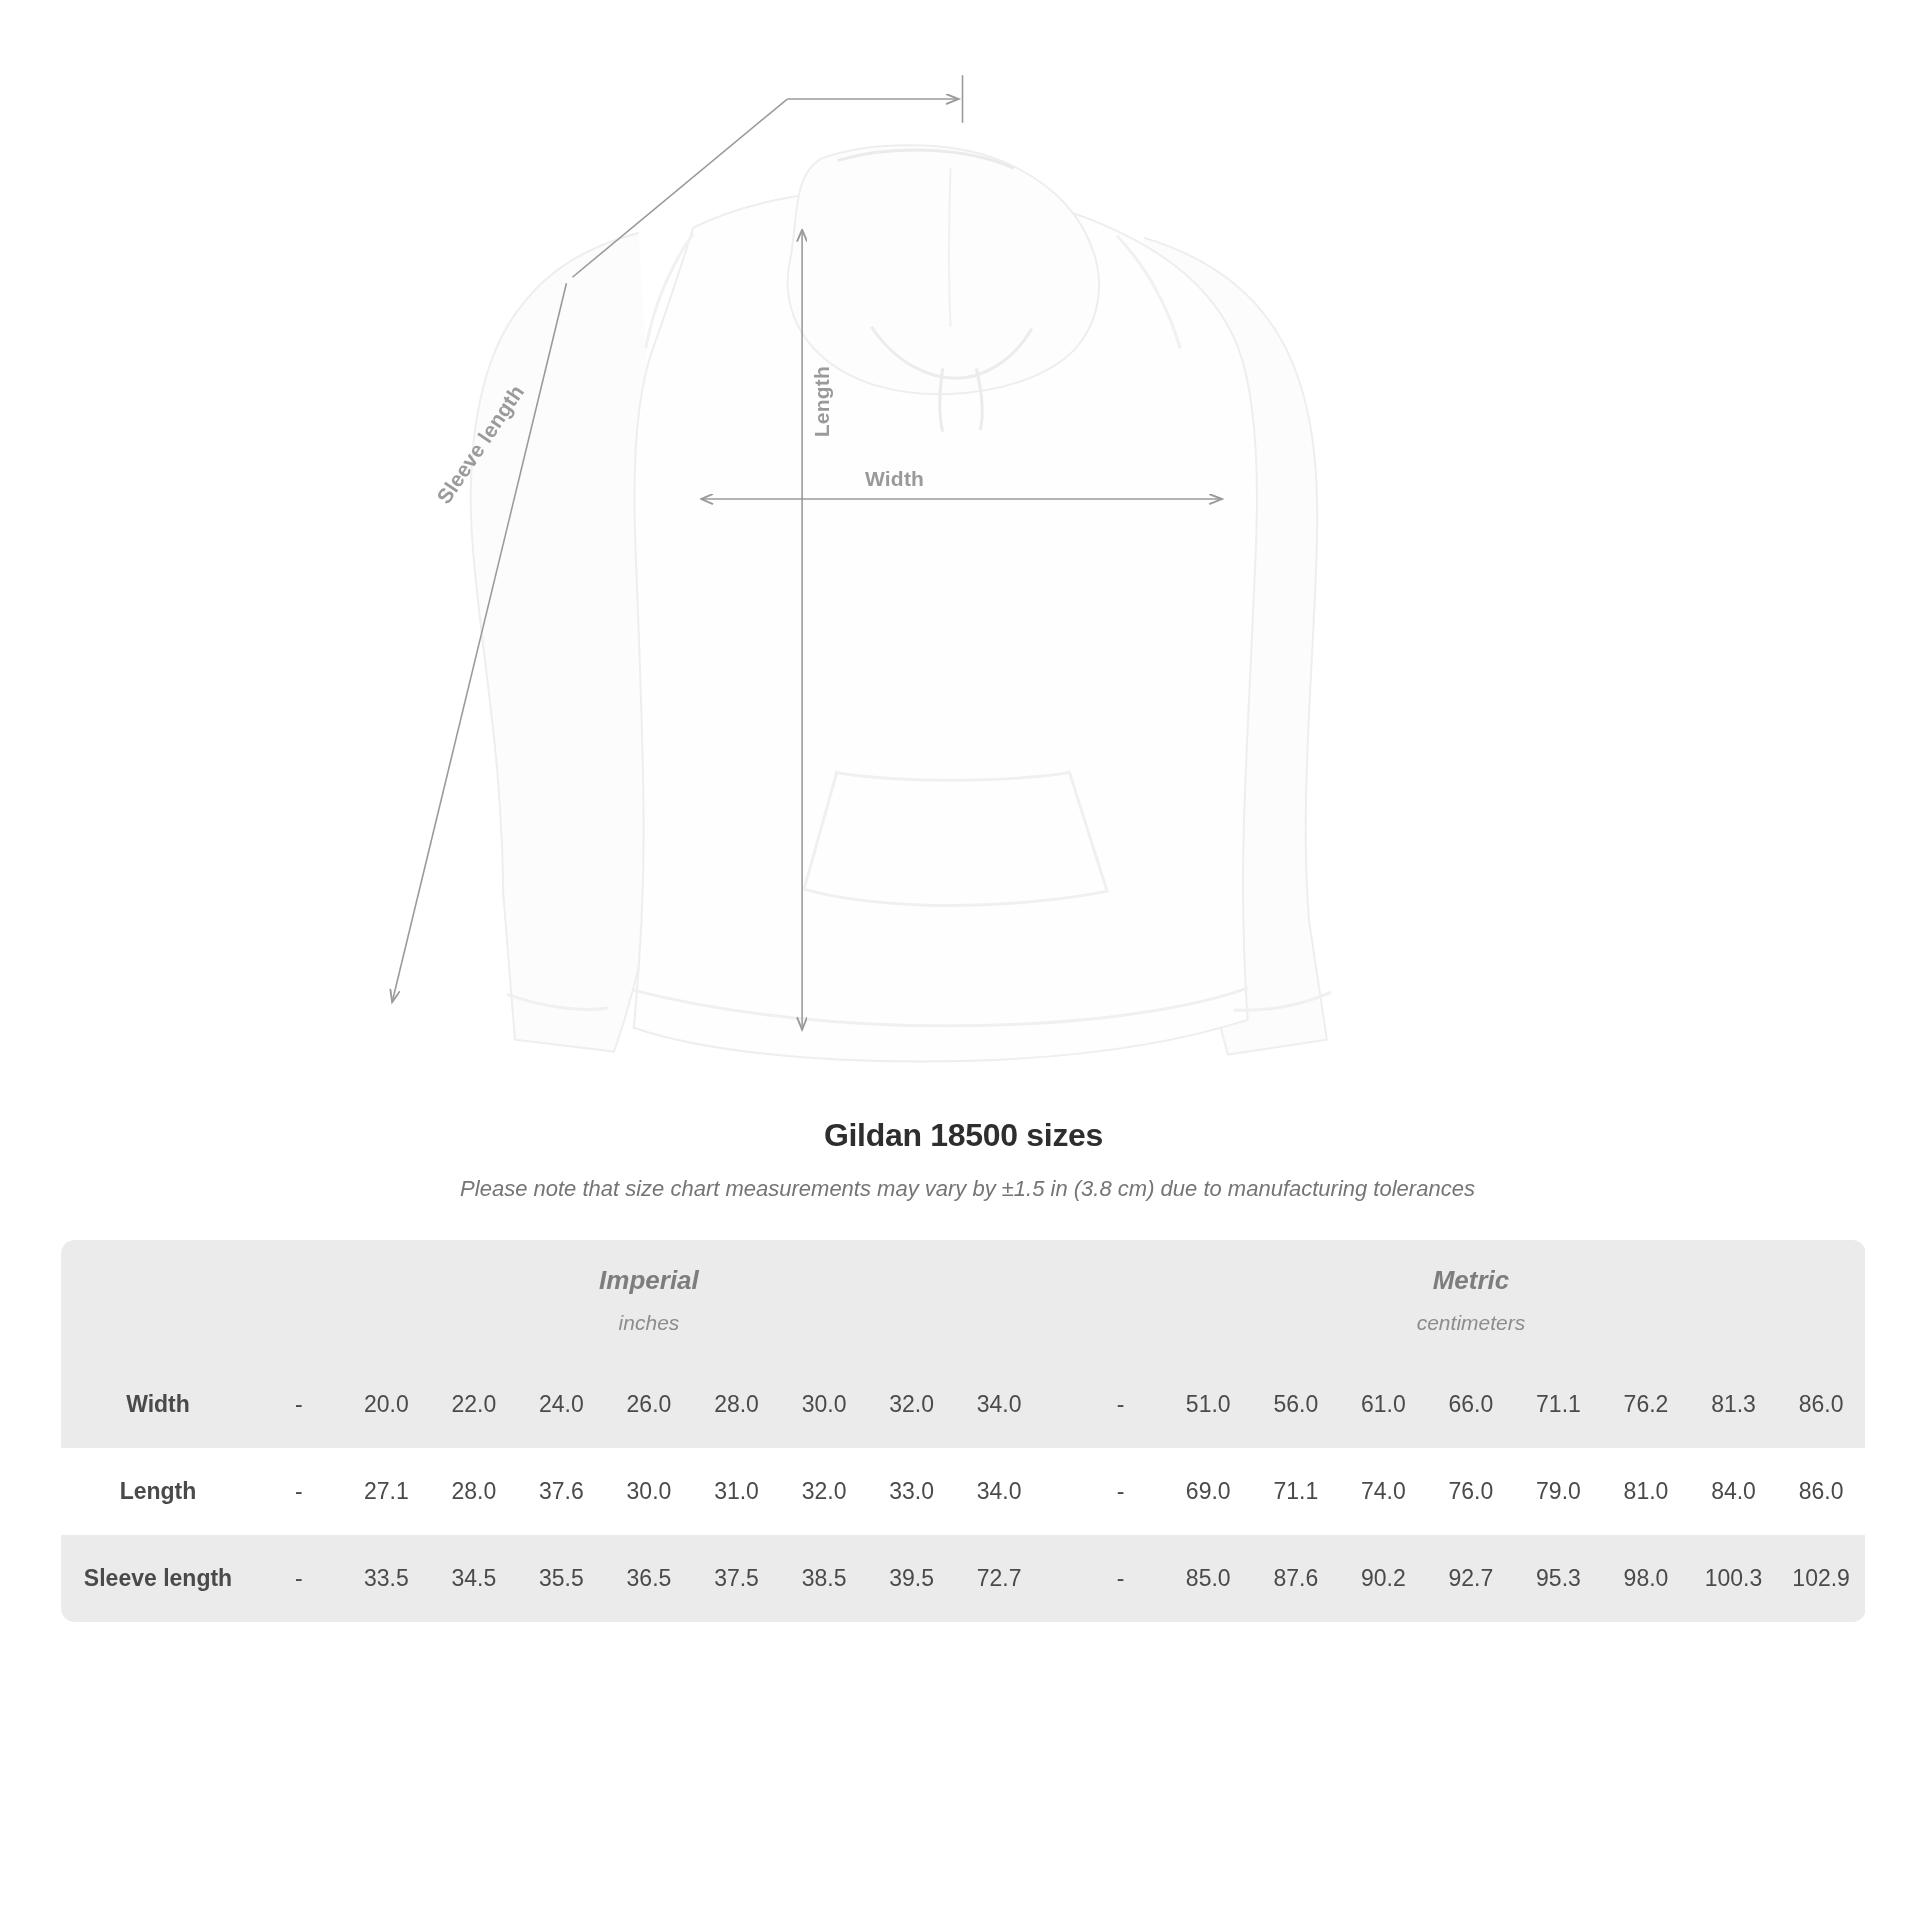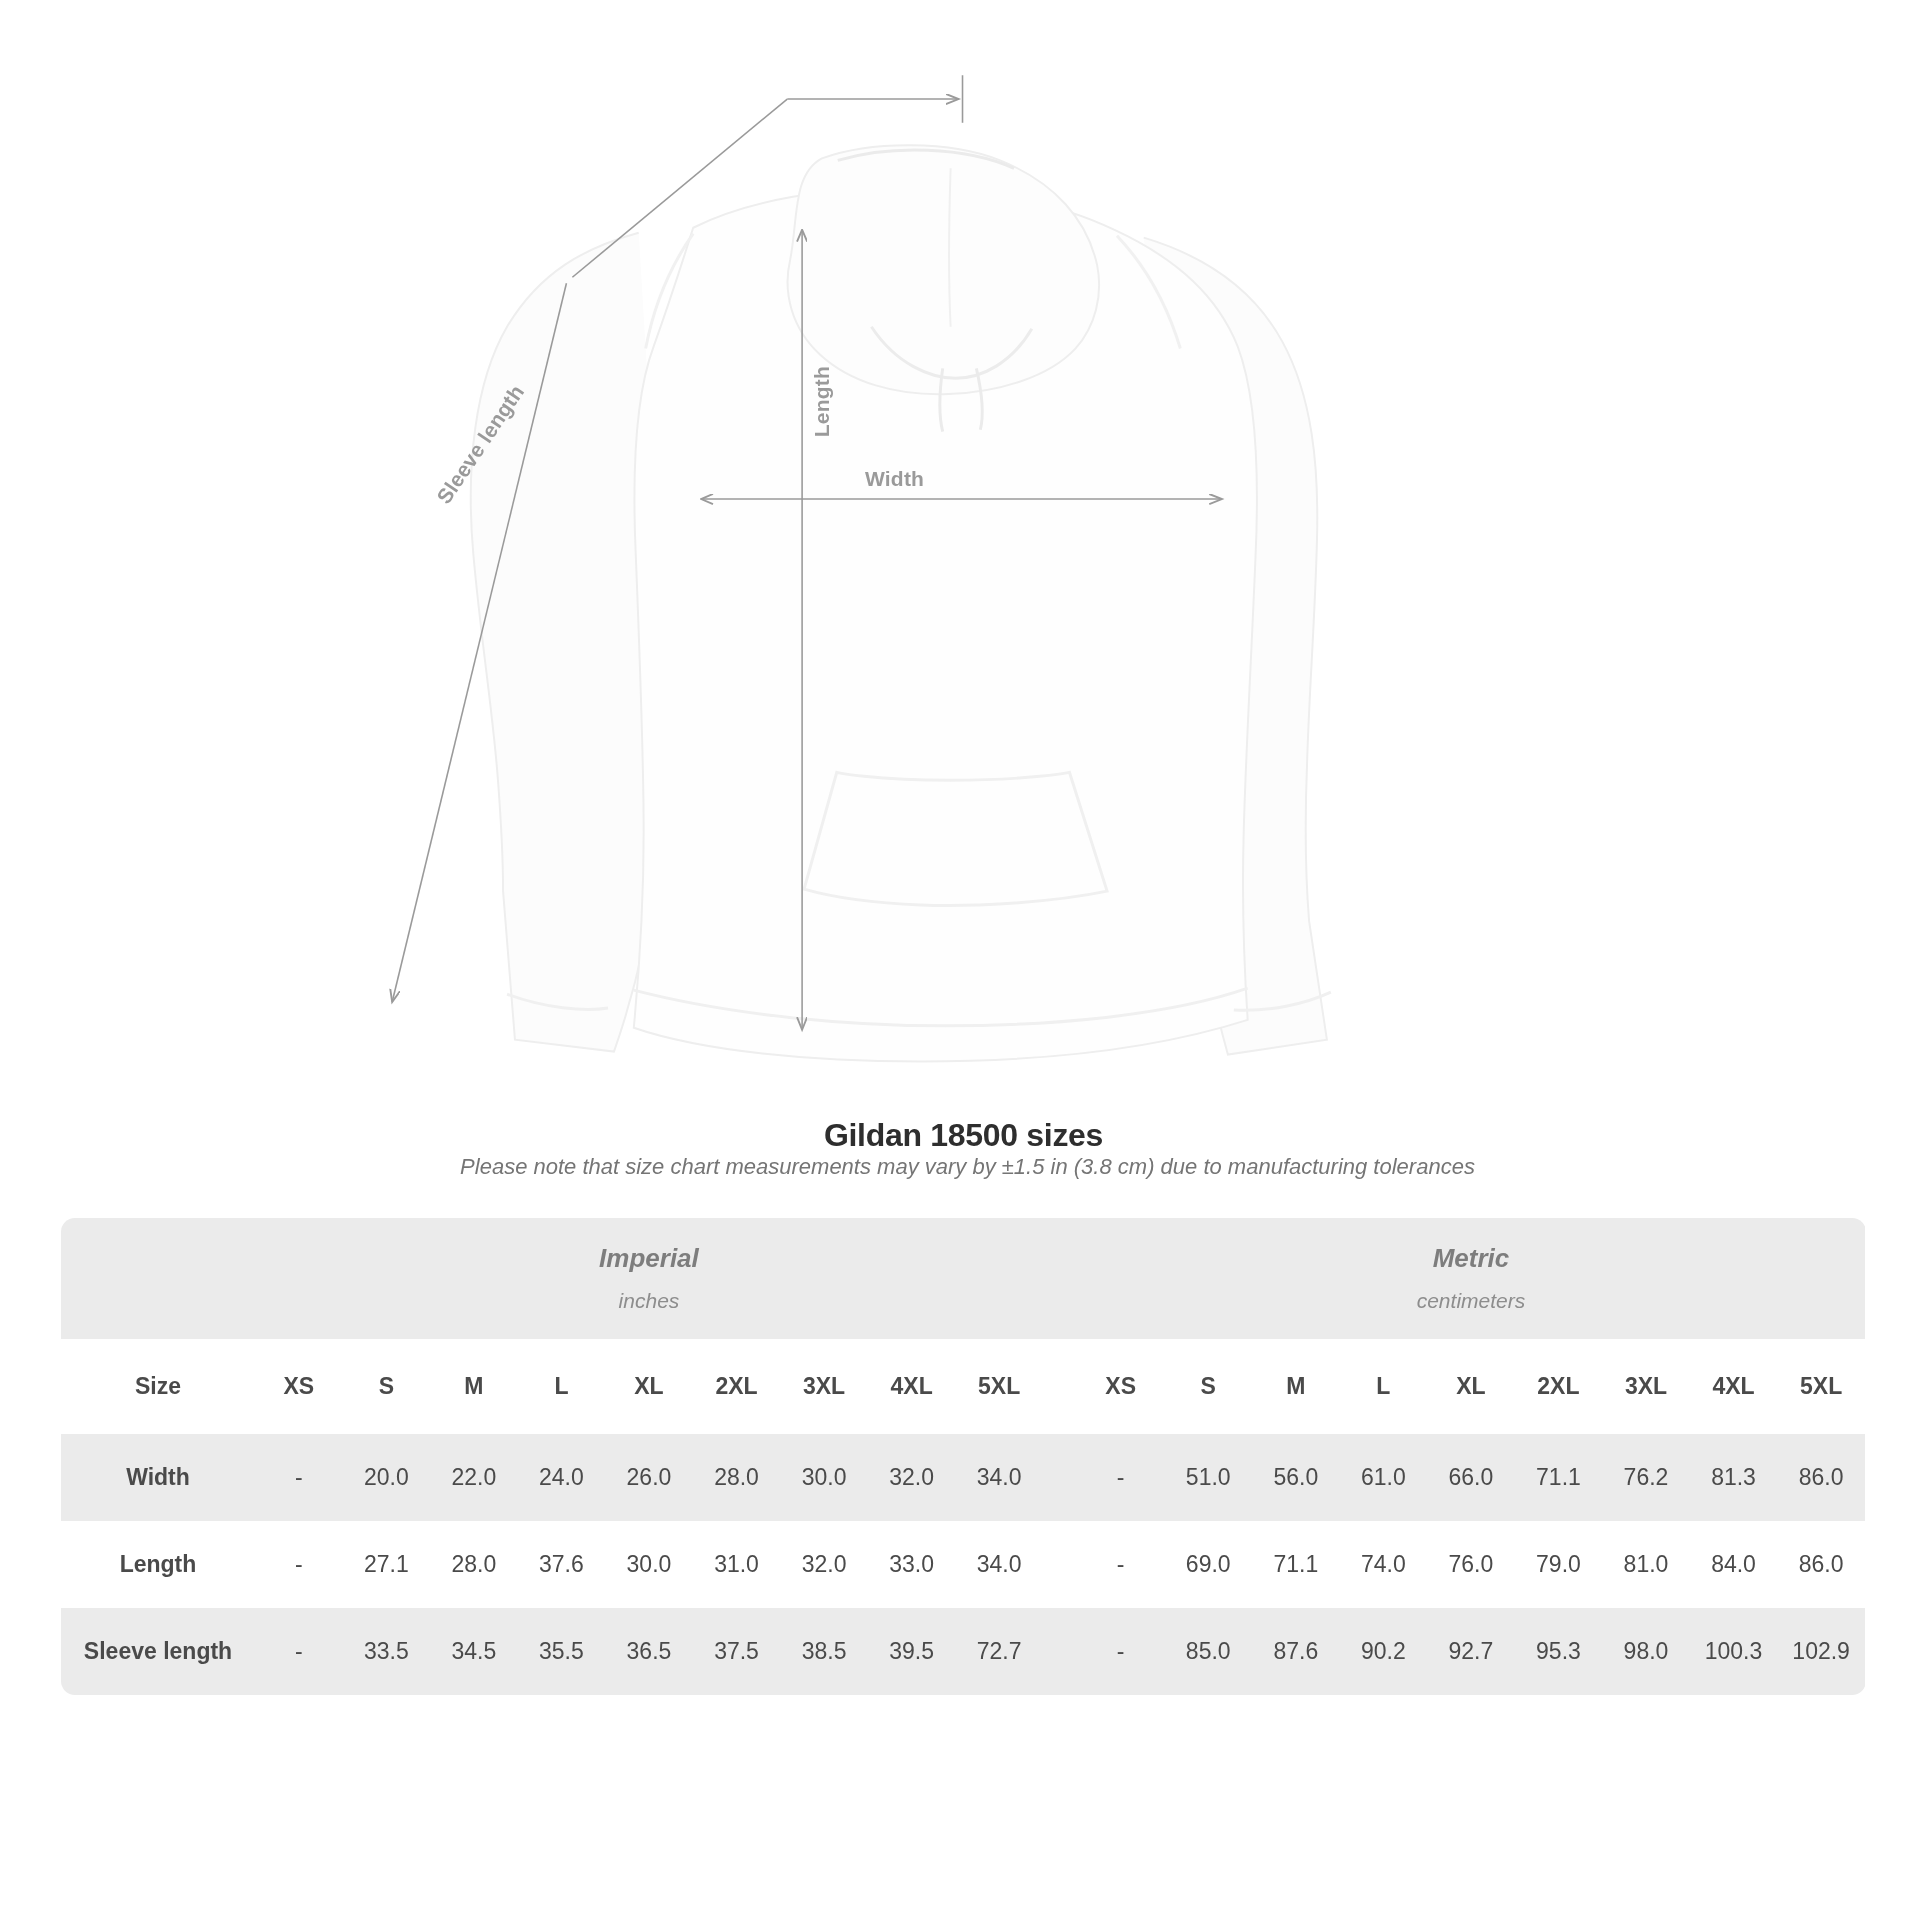--- a/index.html
+++ b/index.html
@@ -57,20 +57,21 @@
     font-size: 32px;
     font-weight: bold;
     color: #2e2e2e;
     margin: 0 0 0 0;
     letter-spacing: -0.3px;
   }
   .chart-note {
     font-size: 22px;
     font-style: italic;
     color: #757575;
+    margin-top: 22px;
     padding-left: 8px;
   }
 
   
   .table-wrap {
     margin: 38px 61px 0 61px;
     border-radius: 14px;
     overflow: hidden;
   }
   table.size-table {
@@ -250,42 +251,20 @@
             <div class="unit-name">Imperial</div>
             <div class="unit-sub">inches</div>
           </td>
           <td></td>
           <td colspan="9">
             <div class="unit-name">Metric</div>
             <div class="unit-sub">centimeters</div>
           </td>
         </tr>
 
-        <tr class="row-size">
-          <td class="rowlabel">Size</td>
-          <td>XS</td>
-          <td>S</td>
-          <td>M</td>
-          <td>L</td>
-          <td>XL</td>
-          <td>2XL</td>
-          <td>3XL</td>
-          <td>4XL</td>
-          <td>5XL</td>
-          <td></td>
-          <td>XS</td>
-          <td>S</td>
-          <td>M</td>
-          <td>L</td>
-          <td>XL</td>
-          <td>2XL</td>
-          <td>3XL</td>
-          <td>4XL</td>
-          <td>5XL</td>
-        </tr>
 
         <tr class="row-measure row-shaded">
           <td class="rowlabel">Width</td>
           <td>-</td>
           <td>20.0</td>
           <td>22.0</td>
           <td>24.0</td>
           <td>26.0</td>
           <td>28.0</td>
           <td>30.0</td>

